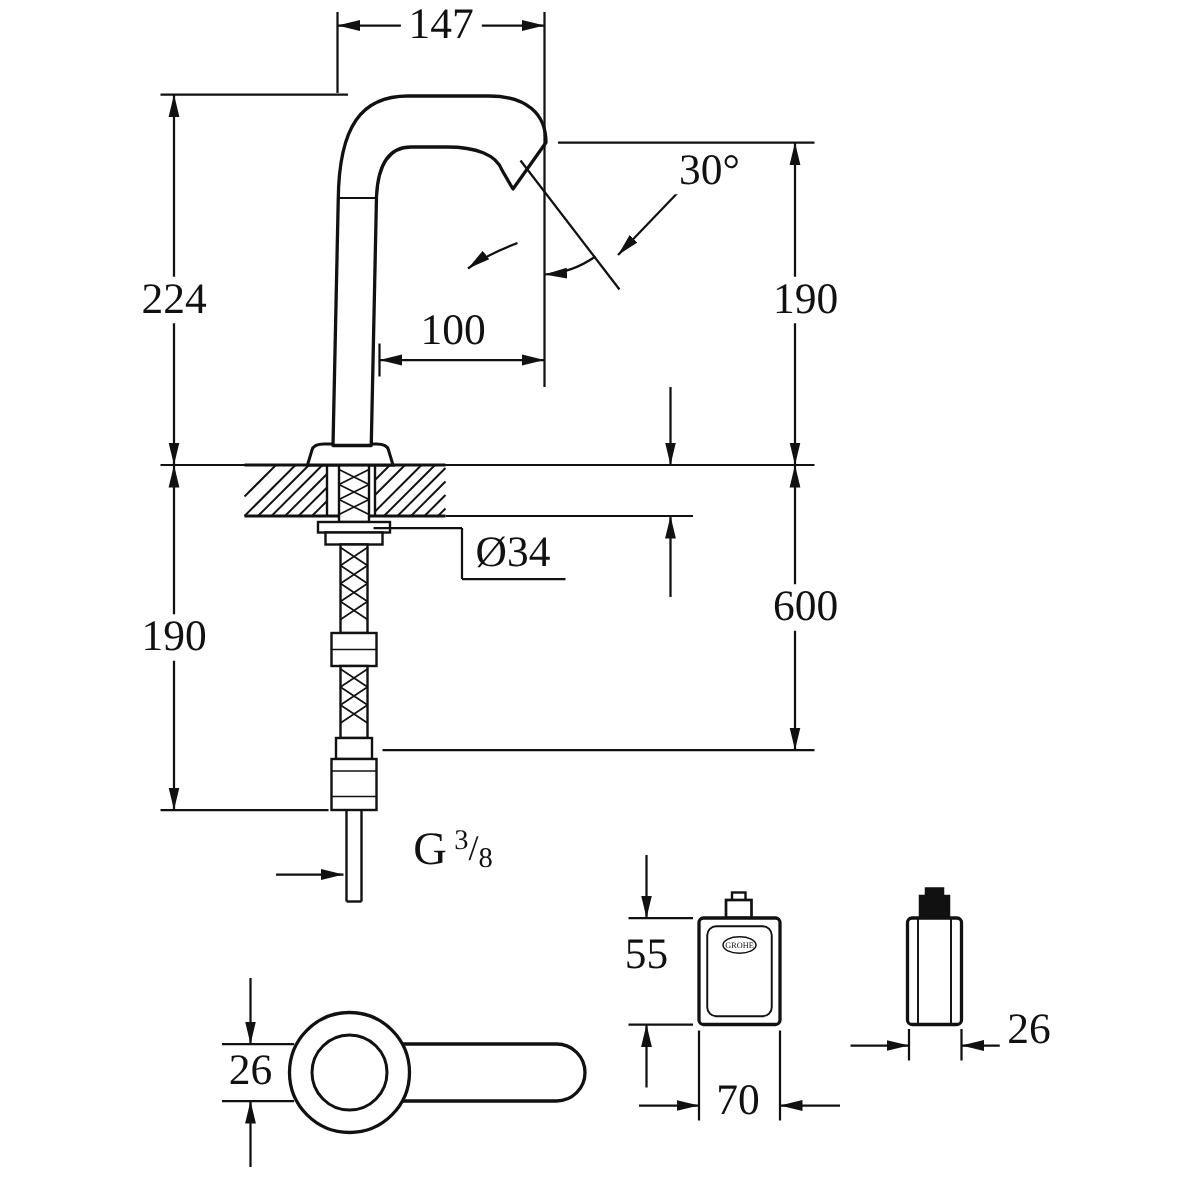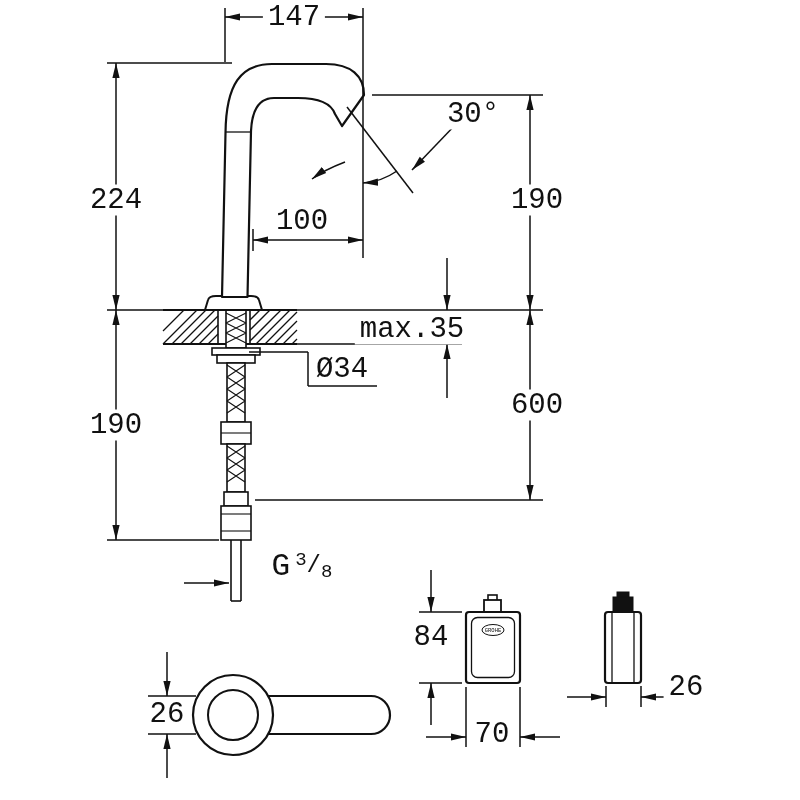--- a/index.html
+++ b/index.html
@@ -1,18 +1,18 @@
 <!DOCTYPE html>
 <html><head>
 <meta charset="utf-8">
 <style>
   html,body{margin:0;padding:0;background:#fff;}
   .stage{
     position:relative;width:800px;height:800px;background:#fff;
-    font-family:Liberation Mono, monospace;color:#111;overflow:hidden;
+    font-family:Liberation Serif, serif;color:#111;overflow:hidden;
   }
   .stage svg{position:absolute;left:0;top:0;}
   .dim{
     position:absolute;transform:translate(-50%,-50%);
     font-size:29px;line-height:1;background:#fff;padding:1px 5px;
     white-space:nowrap;color:#111;
   }
   .thread .g{font-size:31px;}
   .thread .num{font-size:19px;vertical-align:10px;margin-left:5px;}
   .thread .slash{font-size:24px;vertical-align:3px;}
@@ -160,26 +160,25 @@
     <line x1="612" y1="612" x2="612" y2="683" stroke-width="1.3"></line>
     <line x1="634" y1="612" x2="634" y2="683" stroke-width="1.3"></line>
   </g>
 </svg>
 
 <div class="dim" style="left:294px;top:17px">147</div>
 <div class="dim" style="left:116px;top:200px">224</div>
 <div class="dim" style="left:302px;top:221px">100</div>
 <div class="dim" style="left:473px;top:114px">30°</div>
 <div class="dim" style="left:537px;top:200px">190</div>
-<div class="dim" style="left:412px;top:329px">max.35</div>
 <div class="dim" style="left:342px;top:369px">Ø34</div>
 <div class="dim" style="left:537px;top:405px">600</div>
 <div class="dim" style="left:116px;top:425px">190</div>
 <div class="dim" style="left:167px;top:714px">26</div>
-<div class="dim" style="left:431px;top:637px">84</div>
+<div class="dim" style="left:431px;top:637px">55</div>
 <div class="dim" style="left:492px;top:734px">70</div>
 <div class="dim" style="left:686px;top:687px">26</div>
 
 <div class="dim thread" style="left:302px;top:566px">
   <span class="g">G</span><span class="num">3</span><span class="slash">/</span><span class="den">8</span>
 </div>
 
 </div>
 
 </body></html>

